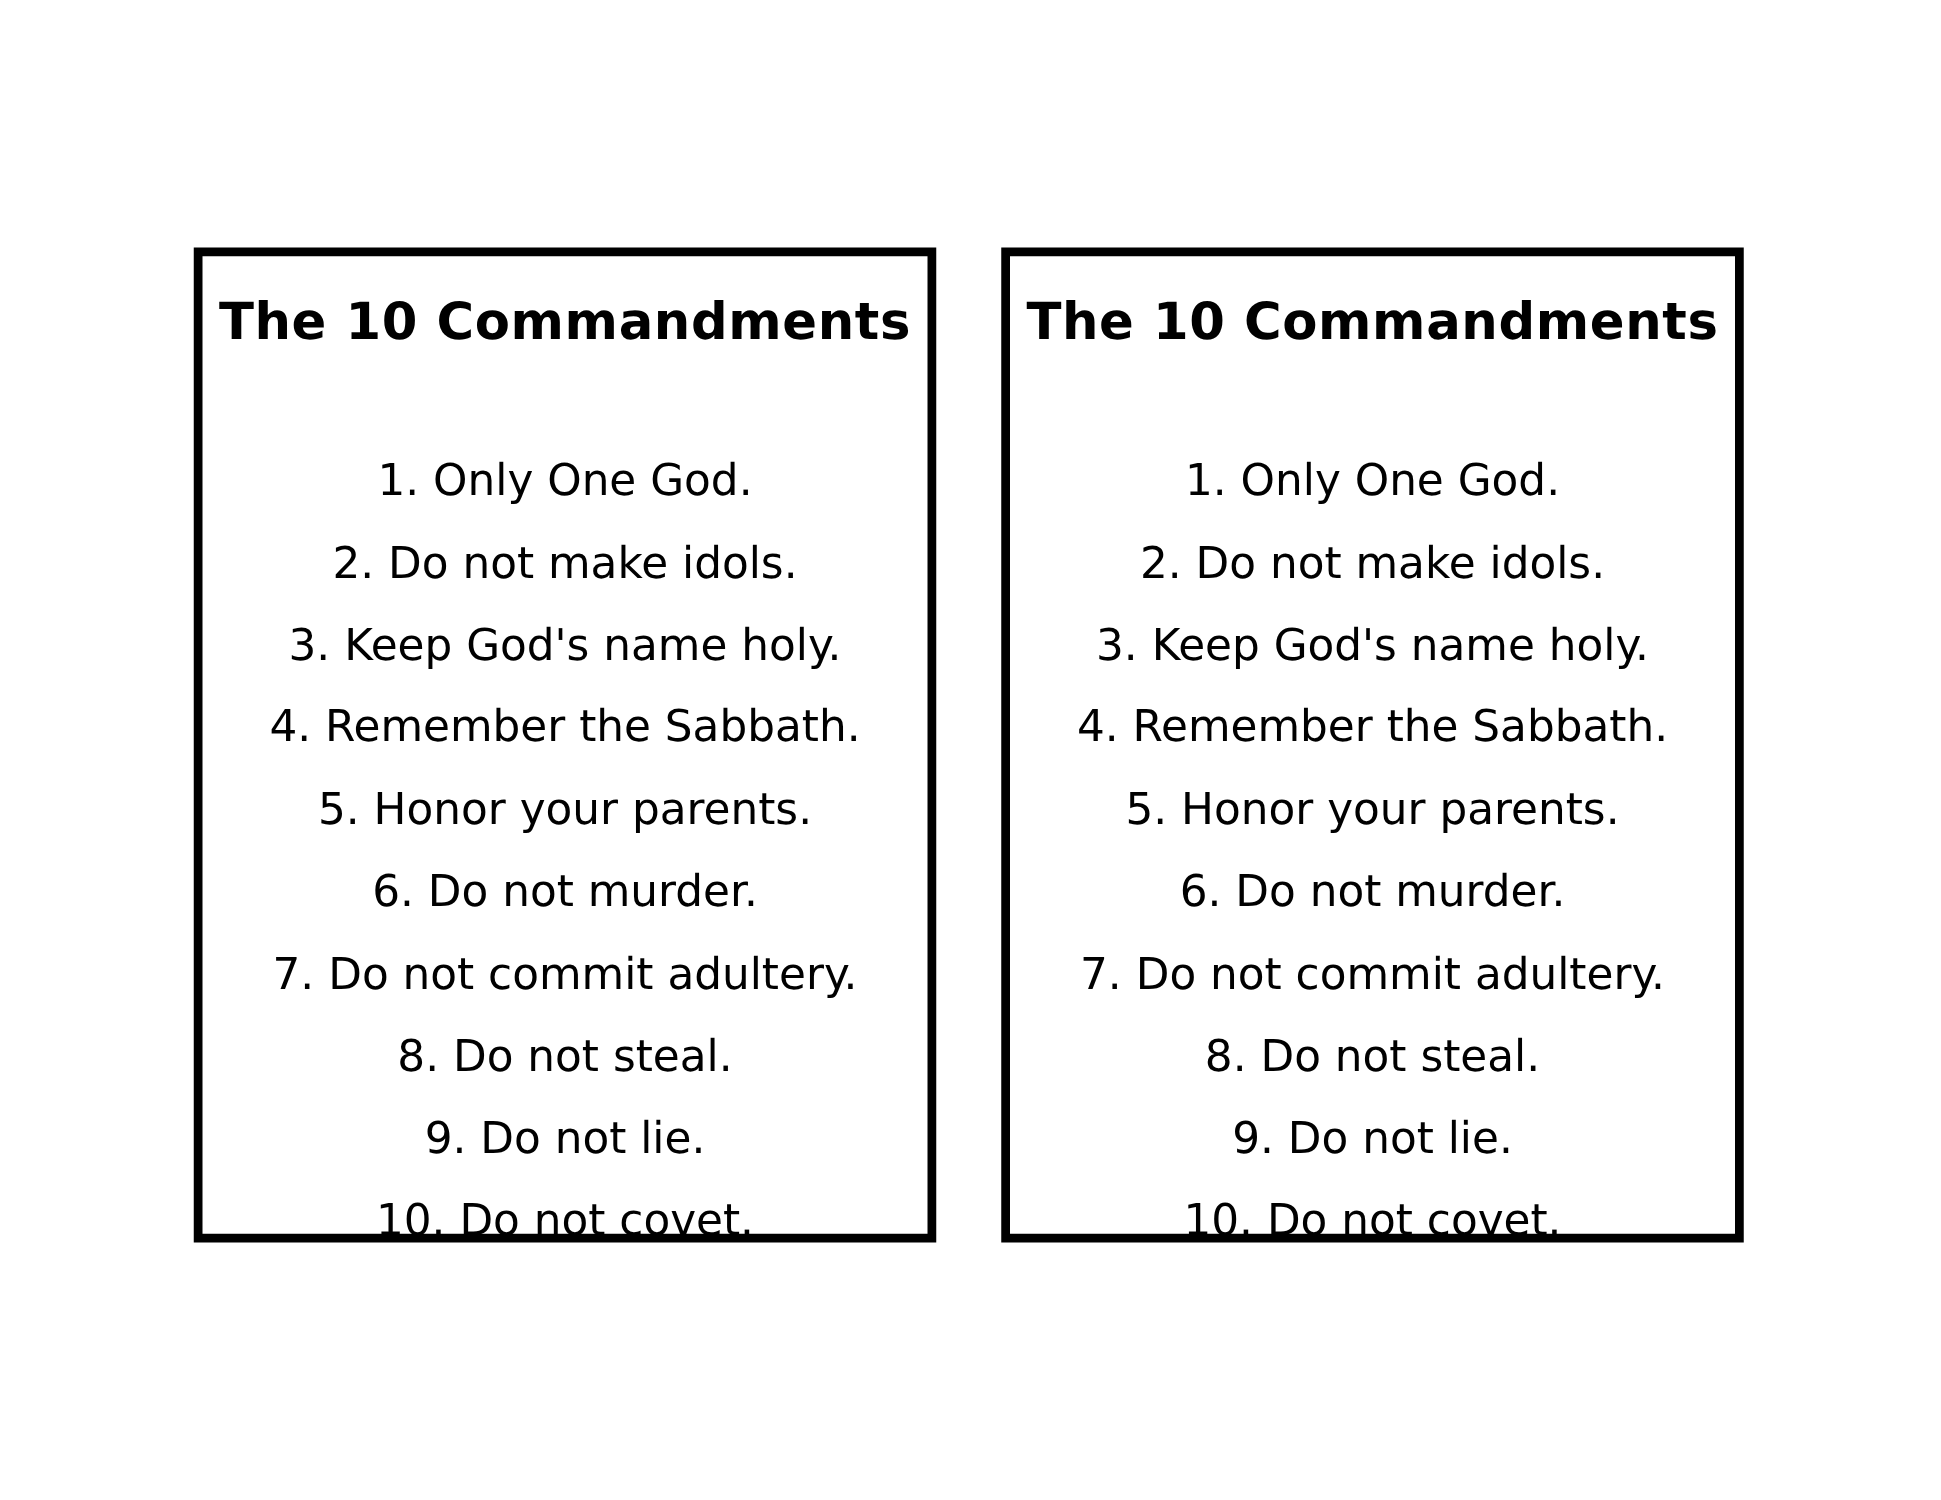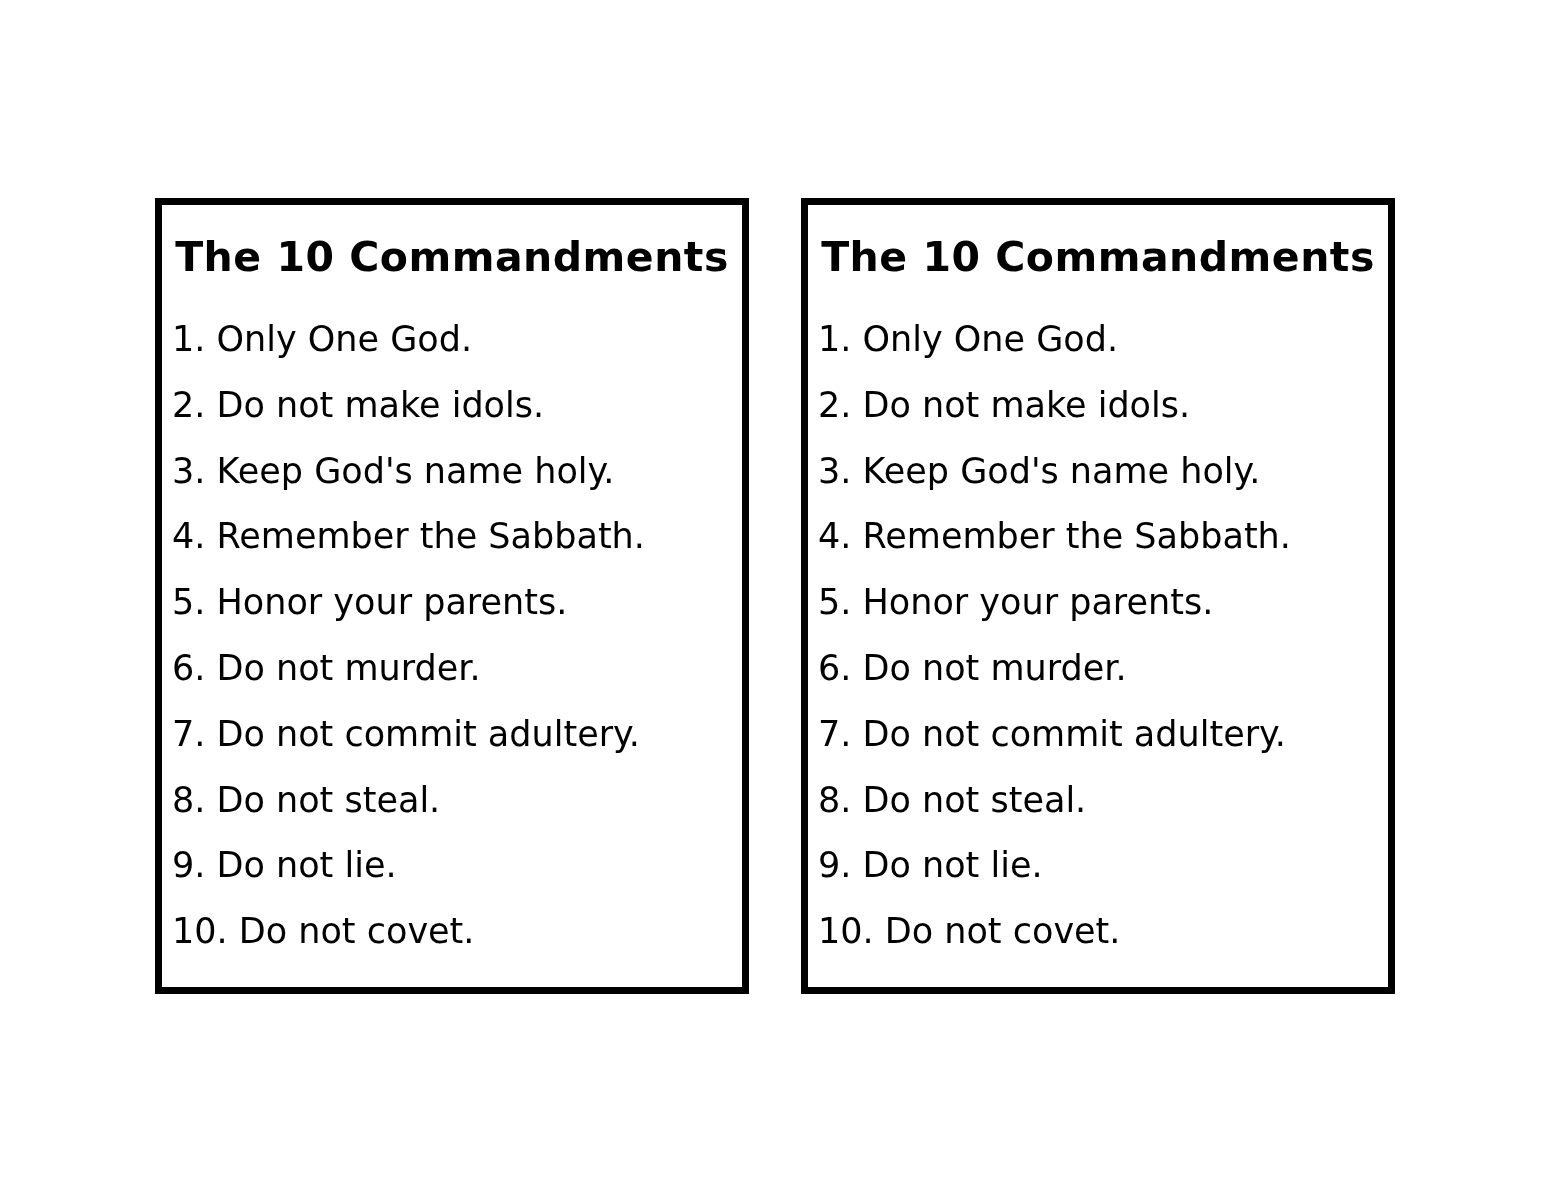--- a/index.html
+++ b/index.html
@@ -32,36 +32,38 @@
   .card {
     box-sizing: border-box;
     width: 594px;
     height: 796px;
     border: 7px solid #000000;
     background: #ffffff;
     padding: 18px 10px 10px 10px;
     display: flex;
     flex-direction: column;
     align-items: center;
+    gap: 46px;
   }
   .card-title {
     font-family: "DejaVu Sans", sans-serif;
     font-size: 41px;
     font-weight: 700;
     letter-spacing: 0.5px;
     color: #000000;
     text-align: center;
     margin: 10px 0 26px 0;
     white-space: nowrap;
   }
   .commandment-list {
     list-style: none;
     margin: 0;
     padding: 0;
     width: 100%;
+    text-align: center;
   }
   .commandment-item {
     font-family: "DejaVu Sans", sans-serif;
     font-size: 35px;
     line-height: 1.88;
     color: #000000;
     white-space: nowrap;
   }
 </style>
 </head>

